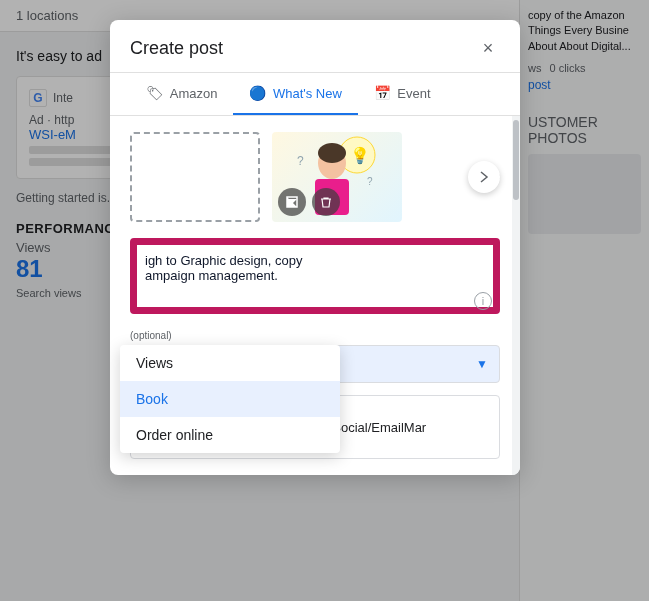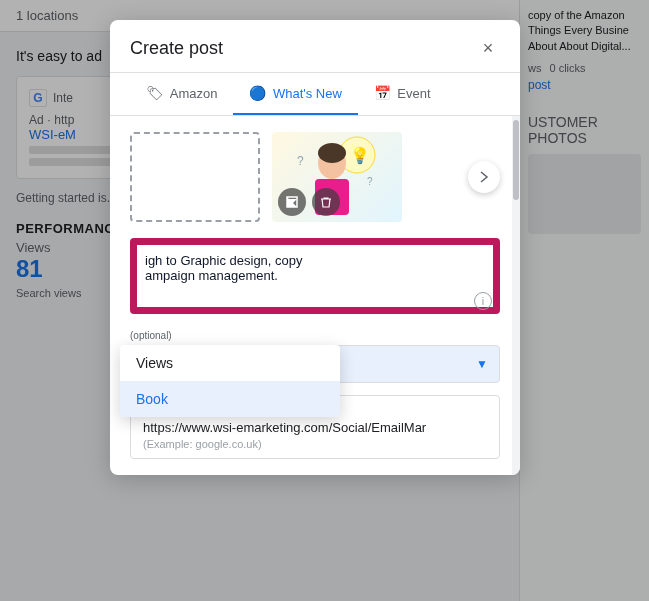--- a/index.html
+++ b/index.html
@@ -639,20 +639,23 @@
 
     <div class="button-select-wrapper" style="position:relative;">
 
       <div class="dropdown-menu">
         <div class="dropdown-item">
           <span>Views</span>
         </div>
         <div class="dropdown-item selected">
           <span>Book</span>
         </div>
+        <div class="dropdown-item">
+          <span>Order online</span>
+        </div>
 
       </div>
 
       <div class="button-select">
         <span>Book</span>
       </div>
       <div class="select-arrow">
         <span>▼</span>
       </div>
     </div>

